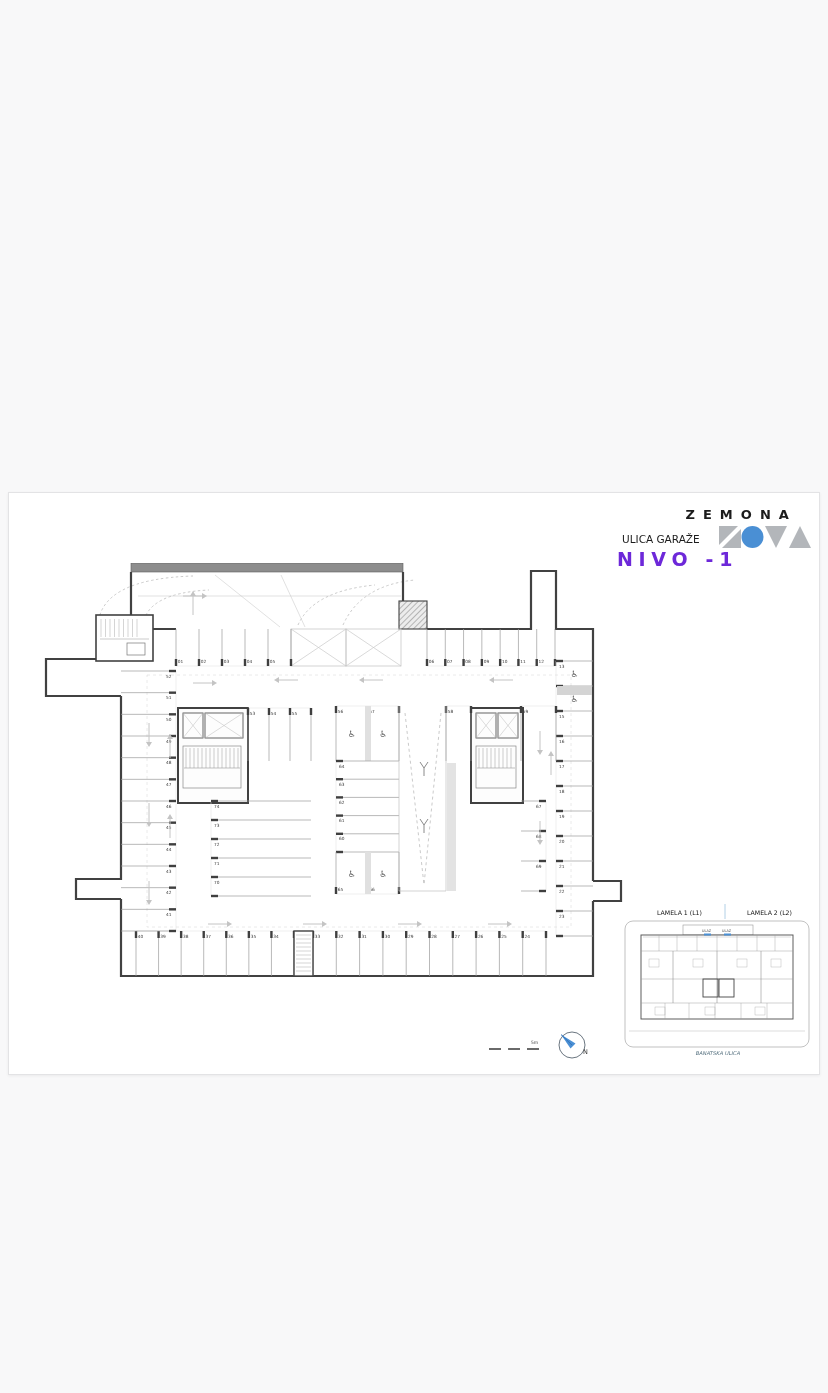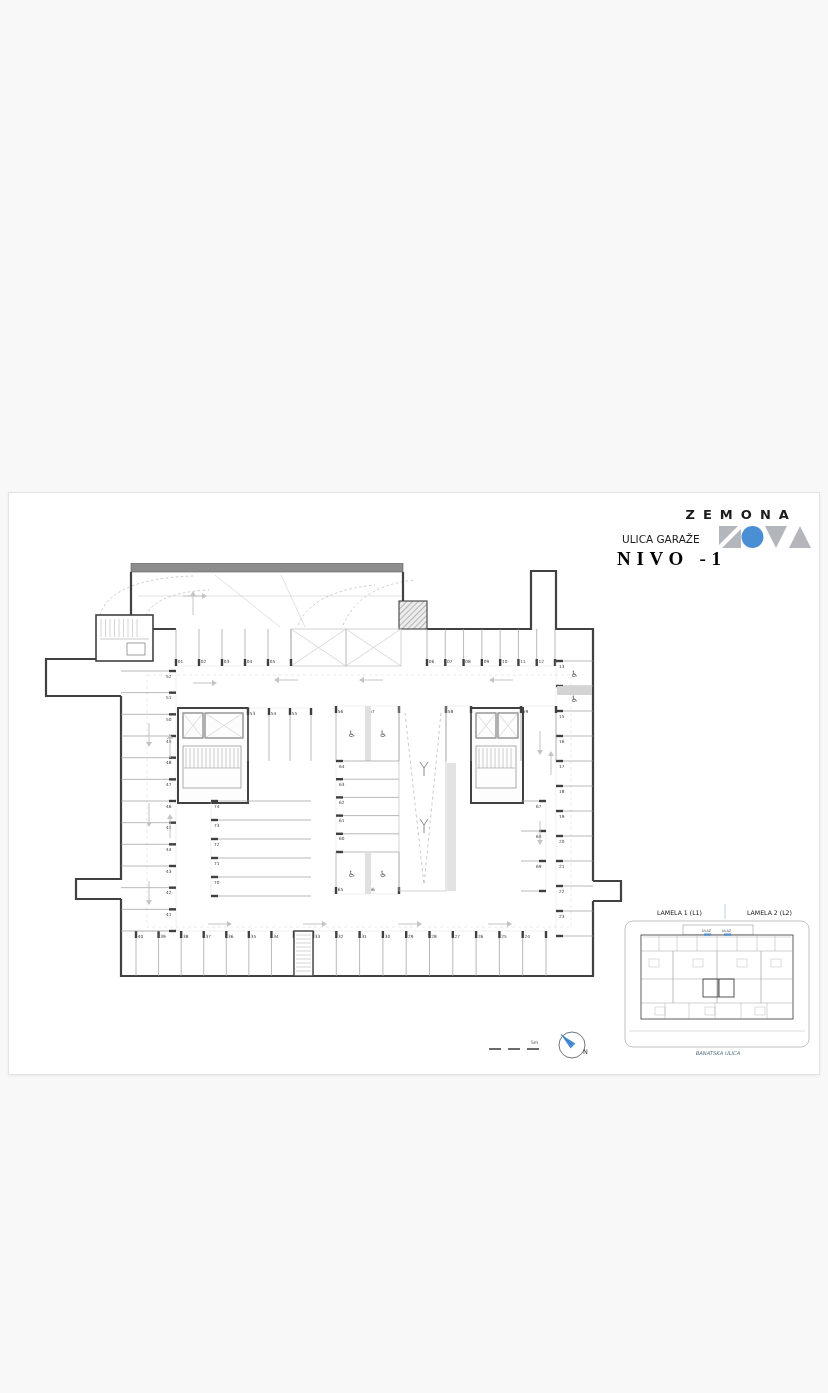--- a/index.html
+++ b/index.html
@@ -4,22 +4,22 @@
 <style>
   html,body{margin:0;padding:0;}
   body{background:#f1f1f2;font-family:"DejaVu Sans","Liberation Sans",sans-serif;}
   .canvas{position:relative;width:828px;height:1393px;background:#f8f8f9;overflow:hidden;margin:0 auto;}
   .sheet{position:absolute;left:8px;top:492px;width:810px;height:581px;background:#ffffff;
          border:1px solid #e3e3e5;box-shadow:0 1px 3px rgba(0,0,0,.06);}
   .brand{position:absolute;top:14px;right:22px;font-size:13px;font-weight:bold;color:#1c1c1c;
          letter-spacing:.62em;white-space:nowrap;}
   .novalogo{position:absolute;top:33px;left:710px;width:92px;height:22px;}
   .subtitle{position:absolute;top:40px;left:613px;font-size:10.5px;color:#1c1c1c;white-space:nowrap;}
-  .title{position:absolute;top:55px;left:608px;font-size:19px;font-weight:bold;color:#000000;
-         letter-spacing:.30em;white-space:nowrap;font-family:Liberation Serif, serif;}
+  .title{position:absolute;top:55px;left:608px;font-size:19px;font-weight:bold;color:#6d28d9;
+         letter-spacing:.30em;white-space:nowrap;}
   svg text{font-family:"DejaVu Sans","Liberation Sans",sans-serif;}
   .plan-svg{position:absolute;left:34px;top:70px;}
   .foot-svg{position:absolute;left:470px;top:530px;}
   .inset-svg{position:absolute;left:610px;top:410px;}
 </style>
 </head>
 <body>
 
 <div class="canvas">
   <div class="sheet">

